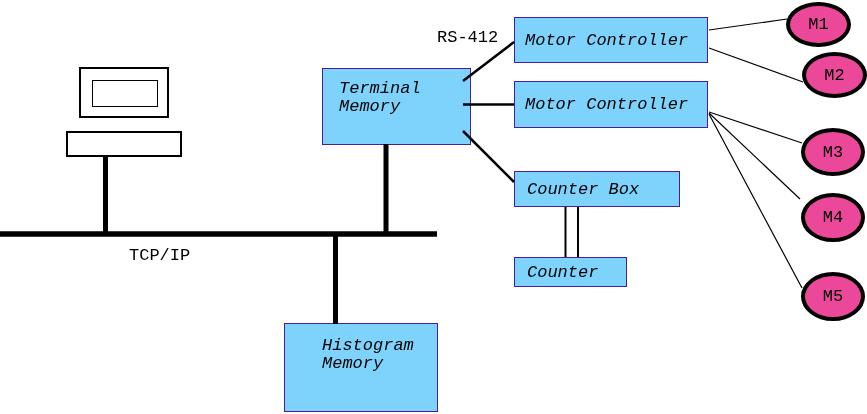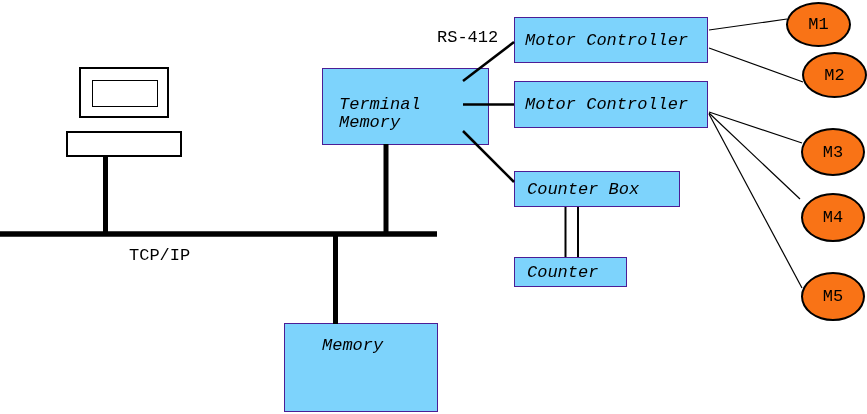--- a/index.html
+++ b/index.html
@@ -26,24 +26,24 @@
     align-items: center;
     z-index: 2;
     font-style: italic;
   }
   .box.two-line {
     align-items: flex-start;
     line-height: 18px;
   }
   .ellipse {
     position: absolute;
-    border: 2px solid #000000;
+    border: 4px solid #000000;
     border-radius: 50%;
     box-sizing: border-box;
-    background: #f97316;
+    background: #ec4899;
     display: flex;
     align-items: center;
     justify-content: center;
     z-index: 2;
   }
   .label {
     position: absolute;
     white-space: nowrap;
     z-index: 2;
   }
@@ -91,21 +91,21 @@
     <line x1="709" y1="114" x2="802" y2="288" stroke="#000" stroke-width="1.2"></line>
   </svg>
 
   <div class="icon-rect" style="left:79px; top:67px; width:90px; height:51px;"></div>
   <div class="icon-rect thin" style="left:92px; top:80px; width:66px; height:27px;"></div>
   <div class="icon-rect" style="left:66px; top:131px; width:116px; height:26px;"></div>
 
   <div class="label" style="left:129px; top:246px;">TCP/IP</div>
   <div class="label" style="left:437px; top:28px;">RS-412</div>
 
-  <div class="box two-line" style="left:322px; top:68px; width:167px; height:77px; padding:27px 0 0 16px;">
+  <div class="box two-line" style="left:322px; top:68px; width:149px; height:77px; padding:11px 0 0 16px;">
     <div>
       <div>Terminal</div>
       <div>Memory</div>
     </div>
   </div>
 
   <div class="box" style="left:514px; top:17px; width:194px; height:46px; padding-left:10px;">
     <span>Motor Controller</span>
   </div>
   <div class="box" style="left:514px; top:81px; width:194px; height:47px; padding-left:10px;">
@@ -114,20 +114,21 @@
 
   <div class="box" style="left:514px; top:257px; width:113px; height:30px; padding-left:12px;">
     <span>Counter</span>
   </div>
   <div class="box" style="left:514px; top:171px; width:166px; height:36px; padding-left:12px;">
     <span>Counter Box</span>
   </div>
 
   <div class="box two-line" style="left:284px; top:323px; width:154px; height:89px; padding:13px 0 0 37px;">
     <div>
+      <div>Histogram</div>
       <div>Memory</div>
     </div>
   </div>
 
   <div class="ellipse" style="left:786px; top:2px; width:65px; height:45px;">
     <span>M1</span>
   </div>
   <div class="ellipse" style="left:802px; top:52px; width:65px; height:46px;">
     <span>M2</span>
   </div>

